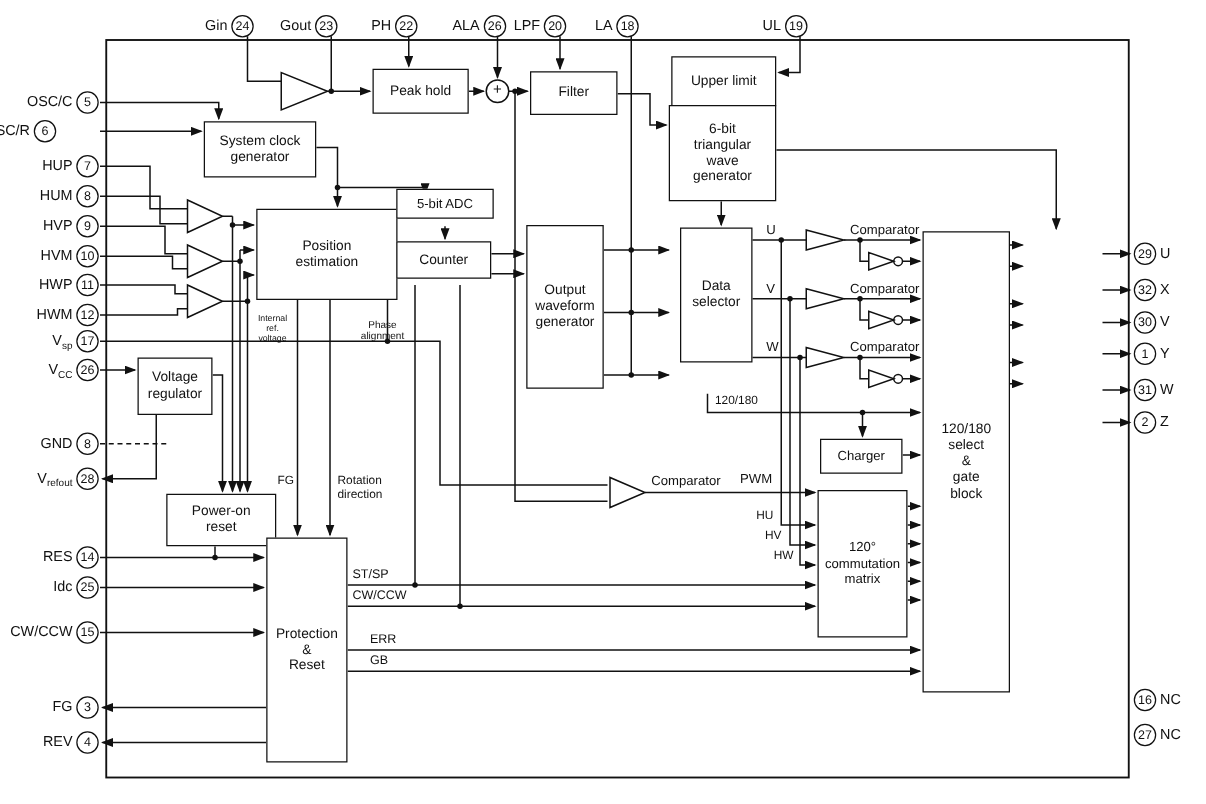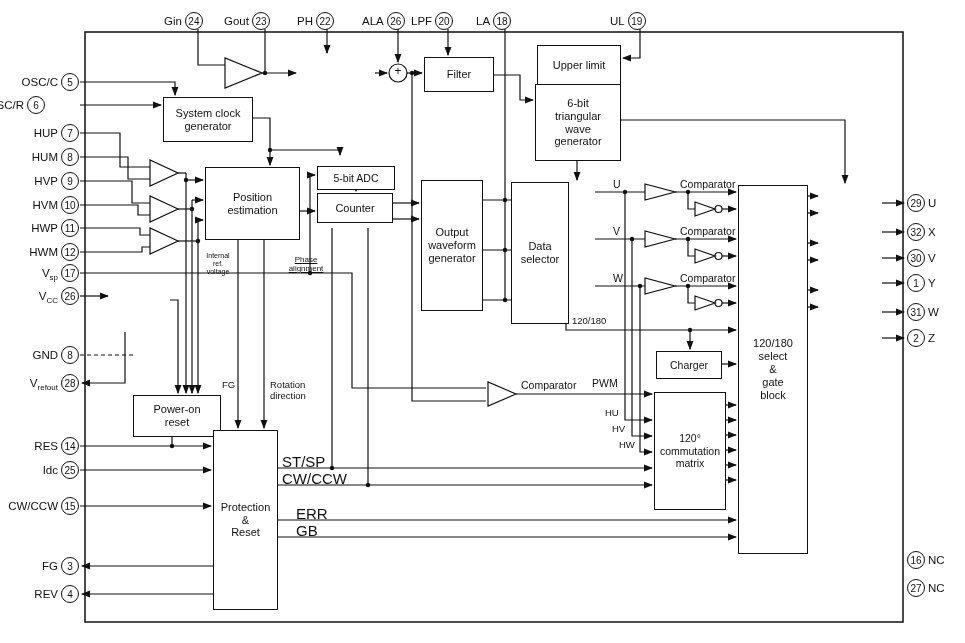--- a/index.html
+++ b/index.html
@@ -6,24 +6,24 @@
   #stage { position:relative; width:965px; height:643px; background:#ffffff;
            font-family:"Liberation Sans", sans-serif; color:#111; overflow:hidden; }
   #wires { position:absolute; left:0; top:0; }
   .w  { fill:none; stroke:#111; stroke-width:1.2; }
   .dash { stroke-dasharray:4 3; }
   .blk { position:absolute; border:1.4px solid #111; background:#fff;
          display:flex; align-items:center; justify-content:center; text-align:center;
          font-size:11px; line-height:1.18; box-sizing:border-box; padding:1px 2px; }
   .blk span { white-space:pre-line; }
   .f10 { font-size:10.5px; }
-  .lbl { position:absolute; font-size:15px; line-height:1.12; white-space:nowrap; }
+  .lbl { position:absolute; font-size:10px; line-height:1.12; white-space:nowrap; }
   .lbl.wrap { white-space:pre-line; }
   .lbl.c { text-align:center; }
-  .s7 { font-size:7px; } .s8 { font-size:8px;text-decoration:underline; } .s95 { font-size:9.5px; } .s105 { font-size:10.5px; } .s12 { font-size:12px; }
+  .s7 { font-size:7px; } .s8 { font-size:8px; } .s95 { font-size:9.5px; } .s105 { font-size:10.5px; } .s12 { font-size:12px; }
   .pin { position:absolute; display:flex; align-items:center; gap:3px; height:18px; }
   .pc { width:18px; height:18px; border:1.3px solid #111; border-radius:50%; background:#fff;
         font-size:10px; display:flex; align-items:center; justify-content:center; box-sizing:border-box; flex:0 0 18px; }
   .pl { font-size:11.5px; white-space:nowrap; }
   .sub { font-size:8px; position:relative; top:3px; }
 </style>
 </head>
 <body>
 
 <div id="stage">
@@ -185,54 +185,61 @@
         <circle cx="688" cy="239" r="2.2"></circle>
         <circle cx="688" cy="286" r="2.2"></circle>
       <circle cx="690" cy="330" r="2.2"></circle>
         <circle cx="310" cy="273" r="2.2"></circle>
       <circle cx="172" cy="446" r="2.2"></circle>
         <circle cx="332" cy="468" r="2.2"></circle>
         <circle cx="368" cy="485" r="2.2"></circle>
     </g>
   </svg>
 
+  <div class="blk" style="left:298px;top:55px;width:77px;height:36px">
+      <span>Peak hold</span>
+    </div>
   <div class="blk" style="left:424px;top:57px;width:70px;height:35px">
       <span>Filter</span>
     </div>
   <div class="blk" style="left:537px;top:45px;width:84px;height:40px">
       <span>Upper limit</span>
     </div>
   <div class="blk" style="left:163px;top:97px;width:90px;height:45px">
       <span>System clock
 generator</span>
     </div>
   <div class="blk" style="left:535px;top:84px;width:86px;height:77px">
       <span>6-bit
 triangular
 wave
 generator</span>
     </div>
-  <div class="blk" style="left:205px;top:167px;width:95px;height:73px">
+  <div class="blk" style="left:205px;top:167px;width:113px;height:73px">
       <span>Position
 estimation</span>
     </div>
-  <div class="blk f10" style="left:317px;top:166px;width:78px;height:24px">
+  <div class="blk f10" style="left:317px;top:151px;width:78px;height:24px">
       <span>5-bit ADC</span>
     </div>
   <div class="blk" style="left:317px;top:193px;width:76px;height:30px">
       <span>Counter</span>
     </div>
   <div class="blk" style="left:421px;top:180px;width:62px;height:131px">
       <span>Output
 waveform
 generator</span>
     </div>
-  <div class="blk" style="left:511px;top:182px;width:58px;height:142px">
+  <div class="blk" style="left:544px;top:182px;width:58px;height:108px">
       <span>Data
 selector</span>
+    </div>
+  <div class="blk" style="left:110px;top:286px;width:60px;height:46px">
+      <span>Voltage
+regulator</span>
     </div>
   <div class="blk" style="left:133px;top:395px;width:88px;height:42px">
       <span>Power-on
 reset</span>
     </div>
   <div class="blk f10" style="left:656px;top:351px;width:66px;height:28px">
       <span>Charger</span>
     </div>
   <div class="blk f10" style="left:654px;top:392px;width:72px;height:118px">
       <span>120°

